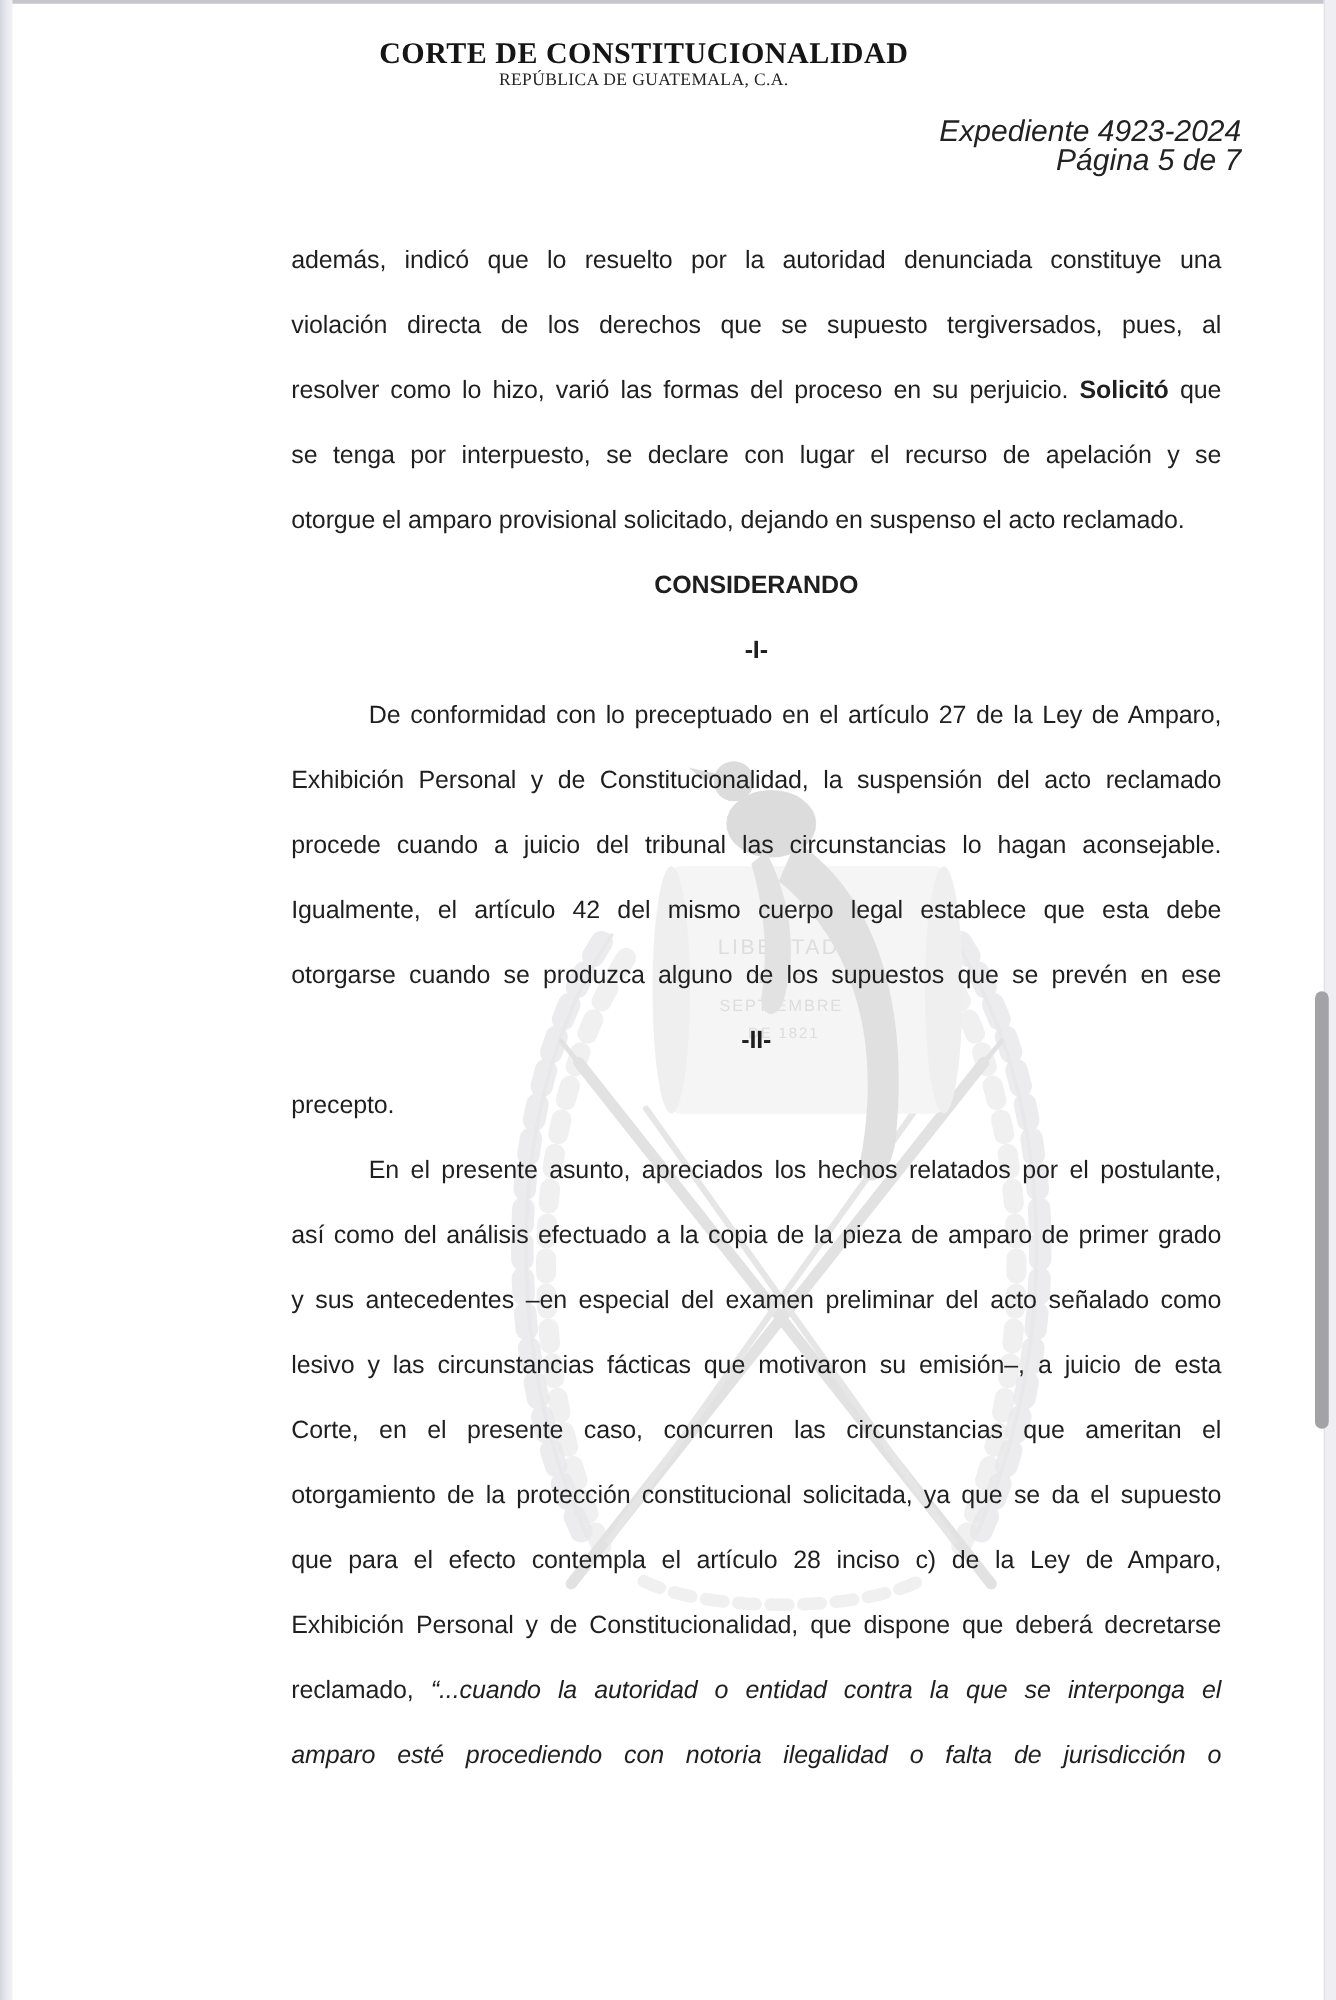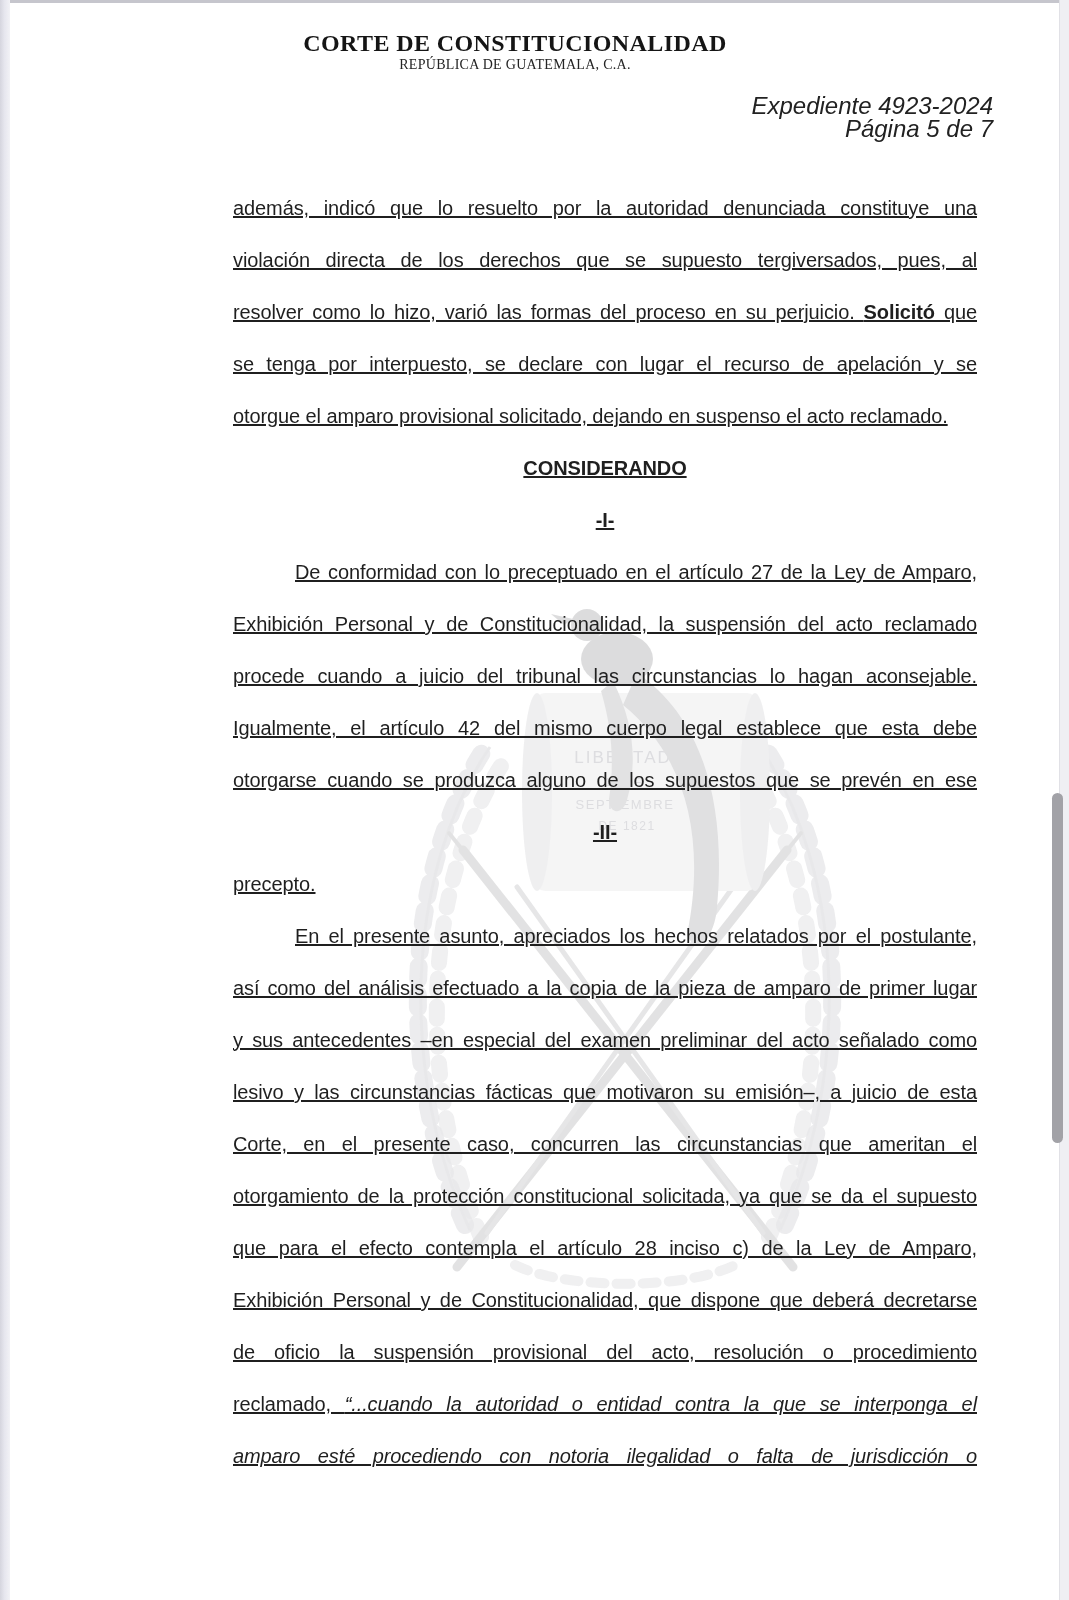--- a/index.html
+++ b/index.html
@@ -22,21 +22,21 @@
     transform:translateX(-20px);}
   .hdr-title{font-family:"Liberation Serif","DejaVu Serif",serif;font-weight:bold;
     font-size:24px;letter-spacing:.4px;color:#151515;line-height:26px;}
   .hdr-sub{font-family:"Liberation Serif","DejaVu Serif",serif;font-size:14px;
     color:#242424;line-height:17px;letter-spacing:.3px;}
   .hdr-right{position:absolute;right:76px;top:62px;text-align:right;
     font-style:italic;font-size:24px;line-height:23px;color:#222;margin-top:32px;}
   
   .doc-body{position:absolute;left:233px;top:182px;width:744px;
     font-size:20px;letter-spacing:-.1px;}
-  .line{height:52px;line-height:52px;white-space:nowrap;text-decoration:underline;}
+  .line{height:52px;line-height:52px;white-space:nowrap;}
   .line.justify{text-align:justify;text-align-last:justify;white-space:normal;}
   .line.left{text-align:left;}
   .line.center{text-align:center;}
   .line.indent{padding-left:62px;}
   .seg-b{font-weight:bold;}
   .seg-i{font-style:italic;}
   
   .watermark{position:absolute;left:365px;top:575px;width:520px;height:740px;opacity:.55;
     pointer-events:none;}
   .wm-text{font-family:"Liberation Sans","DejaVu Sans",sans-serif;fill:#c2c2c7;}
@@ -110,23 +110,22 @@
     <div class="line center"><span class="seg-b">CONSIDERANDO</span></div>
     <div class="line center"><span class="seg-b">-I-</span></div>
     <div class="line justify indent"><span>De conformidad con lo preceptuado en el artículo 27 de la Ley de Amparo,</span></div>
     <div class="line justify"><span>Exhibición Personal y de Constitucionalidad, la suspensión del acto reclamado</span></div>
     <div class="line justify"><span>procede cuando a juicio del tribunal las circunstancias lo hagan aconsejable.</span></div>
     <div class="line justify"><span>Igualmente, el artículo 42 del mismo cuerpo legal establece que esta debe</span></div>
     <div class="line justify"><span>otorgarse cuando se produzca alguno de los supuestos que se prevén en ese</span></div>
     <div class="line center"><span class="seg-b">-II-</span></div>
     <div class="line left"><span>precepto.</span></div>
     <div class="line justify indent"><span>En el presente asunto, apreciados los hechos relatados por el postulante,</span></div>
-    <div class="line justify"><span>así como del análisis efectuado a la copia de la pieza de amparo de primer lugar</span></div>
+    <div class="line justify"><span>así como del análisis efectuado a la copia de la pieza de amparo de primer grado</span></div>
     <div class="line justify"><span>y sus antecedentes –en especial del examen preliminar del acto señalado como</span></div>
     <div class="line justify"><span>lesivo y las circunstancias fácticas que motivaron su emisión–, a juicio de esta</span></div>
     <div class="line justify"><span>Corte, en el presente caso, concurren las circunstancias que ameritan el</span></div>
     <div class="line justify"><span>otorgamiento de la protección constitucional solicitada, ya que se da el supuesto</span></div>
     <div class="line justify"><span>que para el efecto contempla el artículo 28 inciso c) de la Ley de Amparo,</span></div>
     <div class="line justify"><span>Exhibición Personal y de Constitucionalidad, que dispone que deberá decretarse</span></div>
-    <div class="line justify"><span>de oficio la suspensión provisional del acto, resolución o procedimiento</span></div>
     <div class="line justify"><span>reclamado, </span><span class="seg-i">“...cuando la autoridad o entidad contra la que se interponga el</span></div>
     <div class="line justify"><span class="seg-i">amparo esté procediendo con notoria ilegalidad o falta de jurisdicción o</span></div>
   </div>
 
 </body></html>

